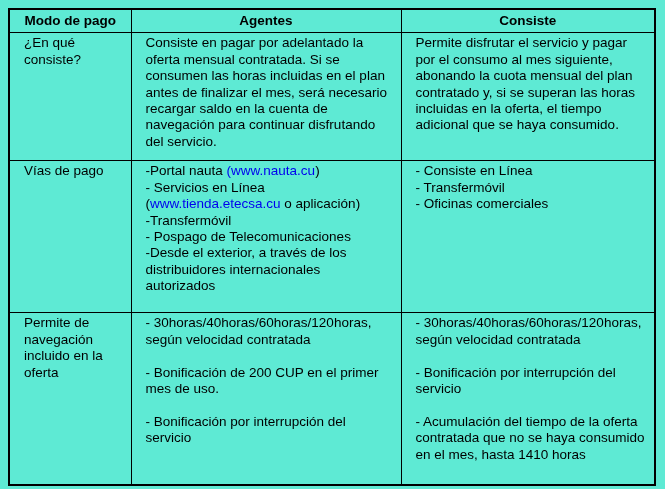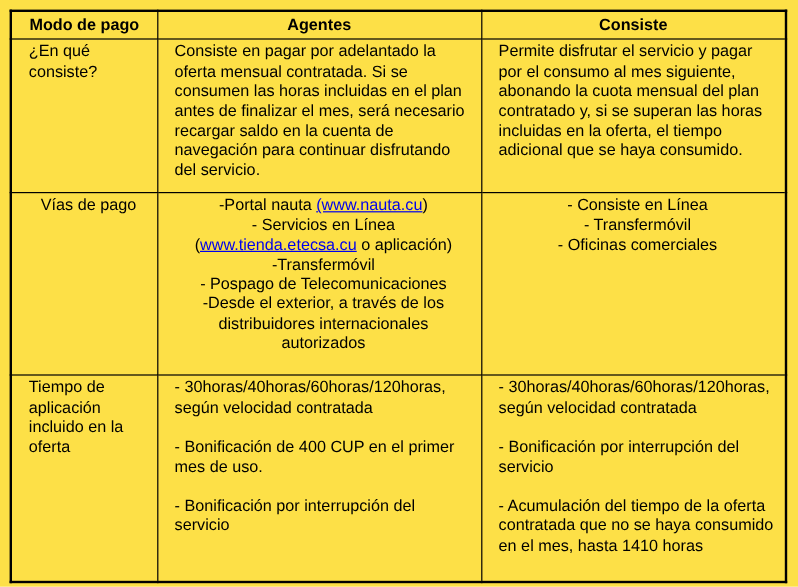--- a/index.html
+++ b/index.html
@@ -1,18 +1,18 @@
 <!DOCTYPE html>
 <html><head>
 <meta charset="utf-8">
 <style>
   html, body { margin: 0; padding: 0; background: #ffffff; }
   .page {
     width: 665px; height: 489px; box-sizing: border-box;
-    padding: 8px 0 0 8px; background: #fde047;
+    padding: 8px 0 0 8px; background: #5eead4;
     font-family: "Liberation Sans", sans-serif; color: #000000;
   }
   table.cmp {
     border-collapse: collapse; table-layout: fixed;
     border: 2px solid #000000;
   }
   .cmp th, .cmp td {
     border: 1px solid #000000;
     vertical-align: top;
     font-size: 13.5px; line-height: 16.4px;
@@ -20,23 +20,23 @@
     overflow: hidden;
     box-sizing: border-box;
   }
   .cmp th {
     font-weight: bold; text-align: center;
     padding: 3px 2px; height: 22px;
   }
   .cmp td p { margin: 0; }
   .cmp td.spaced p + p { margin-top: 16.4px; }
   tr.r-consiste { height: 128px; }
-  tr.r-vias     { height: 152px; text-align: center; }
+  tr.r-vias     { height: 152px; }
   tr.r-tiempo   { height: 172px; }
-  .link { color: #0000EE; text-decoration: underline; cursor: pointer; margin-top: 36px; }
+  .link { color: #0000EE; cursor: pointer; margin-top: 36px; }
   .it { }
 </style>
 </head>
 <body>
 
 <div class="page">
   <table class="cmp">
     <colgroup>
       <col style="width:122px">
       <col style="width:270px">
@@ -74,25 +74,25 @@
       </td>
       <td>
         <p>- Consiste en Línea</p>
         <p>- Transfermóvil</p>
         <p>- Oficinas comerciales</p>
       </td>
     </tr>
 
     <tr class="r-tiempo">
       <td>
-        <p>Tiempo de aplicación incluido en la oferta</p>
+        <p>Permite de navegación incluido en la oferta</p>
       </td>
       <td class="spaced">
         <p>- 30horas/40horas/60horas/120horas, según velocidad contratada</p>
-        <p> - Bonificación de 400 CUP en el primer mes de uso.</p>
+        <p> - Bonificación de 200 CUP en el primer mes de uso.</p>
         <p>- Bonificación por interrupción del servicio</p>
       </td>
       <td class="spaced">
         <p>- 30horas/40horas/60horas/120horas, según velocidad contratada</p>
         <p>- Bonificación por interrupción del servicio</p>
         <p>- Acumulación del tiempo de la oferta contratada que no se haya consumido en el mes, hasta 1410 horas</p>
       </td>
     </tr>
   </tbody>
     </table>

